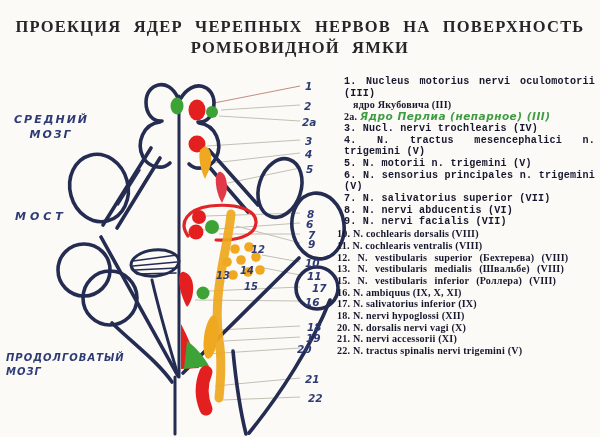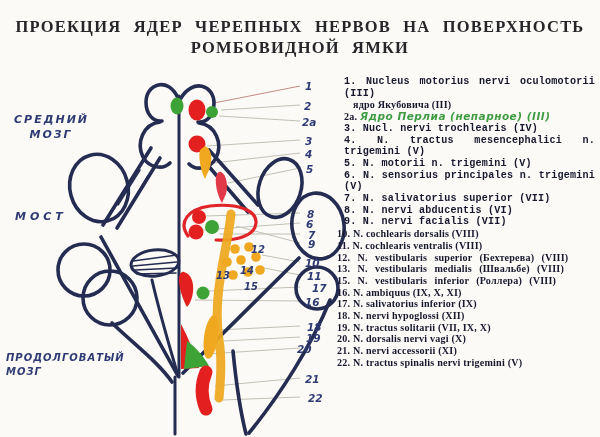--- a/index.html
+++ b/index.html
@@ -194,19 +194,18 @@
       <div class="legend-item d1"><span class="lnum">8.</span> <span class="ltext">N. nervi abducentis (VI)</span></div>
       <div class="legend-item d1"><span class="lnum">9.</span> <span class="ltext">N. nervi facialis (VII)</span></div>
       <div class="legend-item"><span class="lnum">10.</span> <span class="ltext">N. cochlearis dorsalis (VIII)</span></div>
       <div class="legend-item"><span class="lnum">11.</span> <span class="ltext">N. cochlearis ventralis (VIII)</span></div>
       <div class="legend-item wide"><span class="lnum">12.</span> <span class="ltext">N. vestibularis superior (Бехтерева) (VIII)</span></div>
       <div class="legend-item wide"><span class="lnum">13.</span> <span class="ltext">N. vestibularis medialis (Швальбе) (VIII)</span></div>
       <div class="legend-item wide"><span class="lnum">15.</span> <span class="ltext">N. vestibularis inferior (Роллера) (VIII)</span></div>
       <div class="legend-item"><span class="lnum">16.</span> <span class="ltext">N. ambiquus (IX, X, XI)</span></div>
       <div class="legend-item"><span class="lnum">17.</span> <span class="ltext">N. salivatorius inferior (IX)</span></div>
       <div class="legend-item"><span class="lnum">18.</span> <span class="ltext">N. nervi hypoglossi (XII)</span></div>
-      <div class="legend-item"><span class="lnum">19.</span> <span class="ltext">N. tractus solitarii (VII, IX, X)</span></div>
       <div class="legend-item"><span class="lnum">20.</span> <span class="ltext">N. dorsalis nervi vagi (X)</span></div>
       <div class="legend-item"><span class="lnum">21.</span> <span class="ltext">N. nervi accessorii (XI)</span></div>
       <div class="legend-item"><span class="lnum">22.</span> <span class="ltext">N. tractus spinalis nervi trigemini (V)</span></div>
     </div>
 
 </div>
 
 </body></html>

